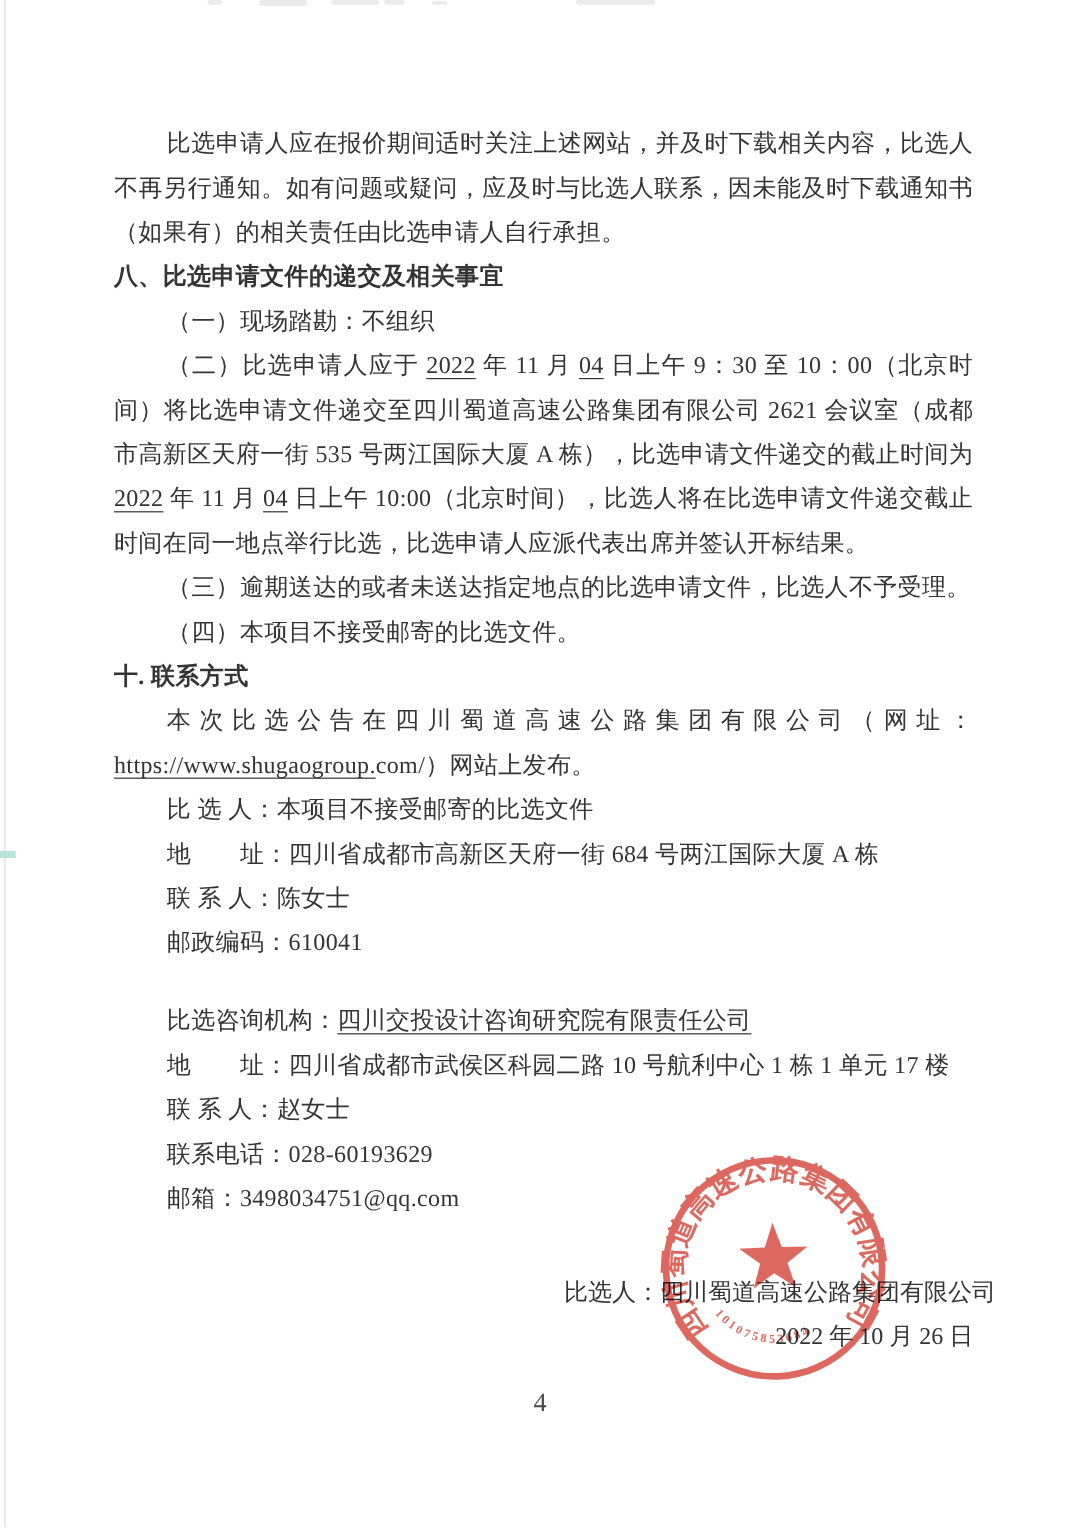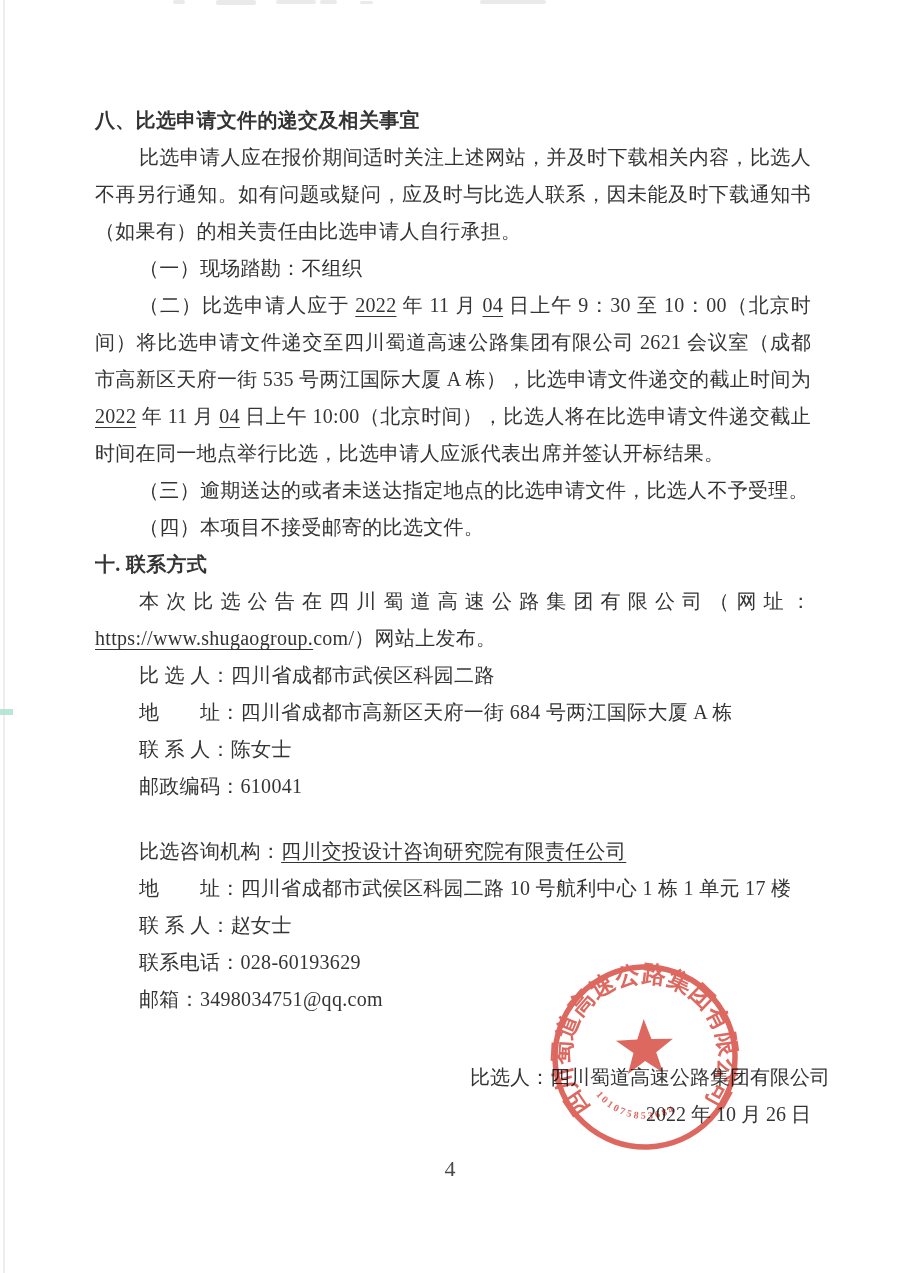--- a/index.html
+++ b/index.html
@@ -81,29 +81,29 @@
   <div class="artifact" style="left:173px;top:0;width:12px;height:4px"></div>
   <div class="artifact" style="left:216px;top:0;width:40px;height:5px"></div>
   <div class="artifact" style="left:276px;top:0;width:40px;height:4px"></div>
   <div class="artifact" style="left:320px;top:0;width:17px;height:4px"></div>
   <div class="artifact" style="left:360px;top:1px;width:13px;height:3px"></div>
   <div class="artifact" style="left:480px;top:0;width:66px;height:4px"></div>
   <div class="edge-line"></div>
   <div class="teal-mark"></div>
 
   <div class="content">
+      <p class="blk body indent"><span>比选申请人应在报价期间适时关注上述网站，并及时下载相关内容，比选人不再另行通知。如有问题或疑问，应及时与比选人联系，因未能及时下载通知书（如果有）的相关责任由比选申请人自行承担。</span></p>
       <p class="blk heading"><span>八、比选申请文件的递交及相关事宜</span></p>
-      <p class="blk body indent"><span>比选申请人应在报价期间适时关注上述网站，并及时下载相关内容，比选人不再另行通知。如有问题或疑问，应及时与比选人联系，因未能及时下载通知书（如果有）的相关责任由比选申请人自行承担。</span></p>
       <p class="blk body indent"><span>（一）现场踏勘：不组织</span></p>
       <p class="blk body indent"><span>（二）比选申请人应于 </span><span class="u">2022</span><span> 年 11 月 </span><span class="u">04</span><span> 日上午 9：30 至 10：00（北京时间）将比选申请文件递交至四川蜀道高速公路集团有限公司 2621 会议室（成都市高新区天府一街 535 号两江国际大厦 A 栋），比选申请文件递交的截止时间为 </span><span class="u">2022</span><span> 年 11 月 </span><span class="u">04</span><span> 日上午 10:00（北京时间），比选人将在比选申请文件递交截止时间在同一地点举行比选，比选申请人应派代表出席并签认开标结果。</span></p>
       <p class="blk body indent"><span>（三）逾期送达的或者未送达指定地点的比选申请文件，比选人不予受理。</span></p>
       <p class="blk body indent"><span>（四）本项目不接受邮寄的比选文件。</span></p>
       <p class="blk heading"><span>十. 联系方式</span></p>
       <p class="blk body indent"><span>本次比选公告在四川蜀道高速公路集团有限公司（网址：</span><span class="u">https://www.shugaogroup.</span><span>com/）网站上发布。</span></p>
-      <p class="blk contact"><span>比 选 人：四川省成都市武侯区科园二路</span></p>
+      <p class="blk contact"><span>比 选 人：本项目不接受邮寄的比选文件</span></p>
       <p class="blk contact"><span>地　　址：四川省成都市高新区天府一街 684 号两江国际大厦 A 栋</span></p>
       <p class="blk contact"><span>联 系 人：陈女士</span></p>
       <p class="blk contact"><span>邮政编码：610041</span></p>
       <p class="blk contact gap"><span>比选咨询机构：</span><span class="u">四川交投设计咨询研究院有限责任公司</span></p>
       <p class="blk contact"><span>地　　址：四川省成都市武侯区科园二路 10 号航利中心 1 栋 1 单元 17 楼</span></p>
       <p class="blk contact"><span>联 系 人：赵女士</span></p>
       <p class="blk contact"><span>联系电话：028-60193629</span></p>
       <p class="blk contact"><span>邮箱：3498034751@qq.com</span></p>
     </div>
 

